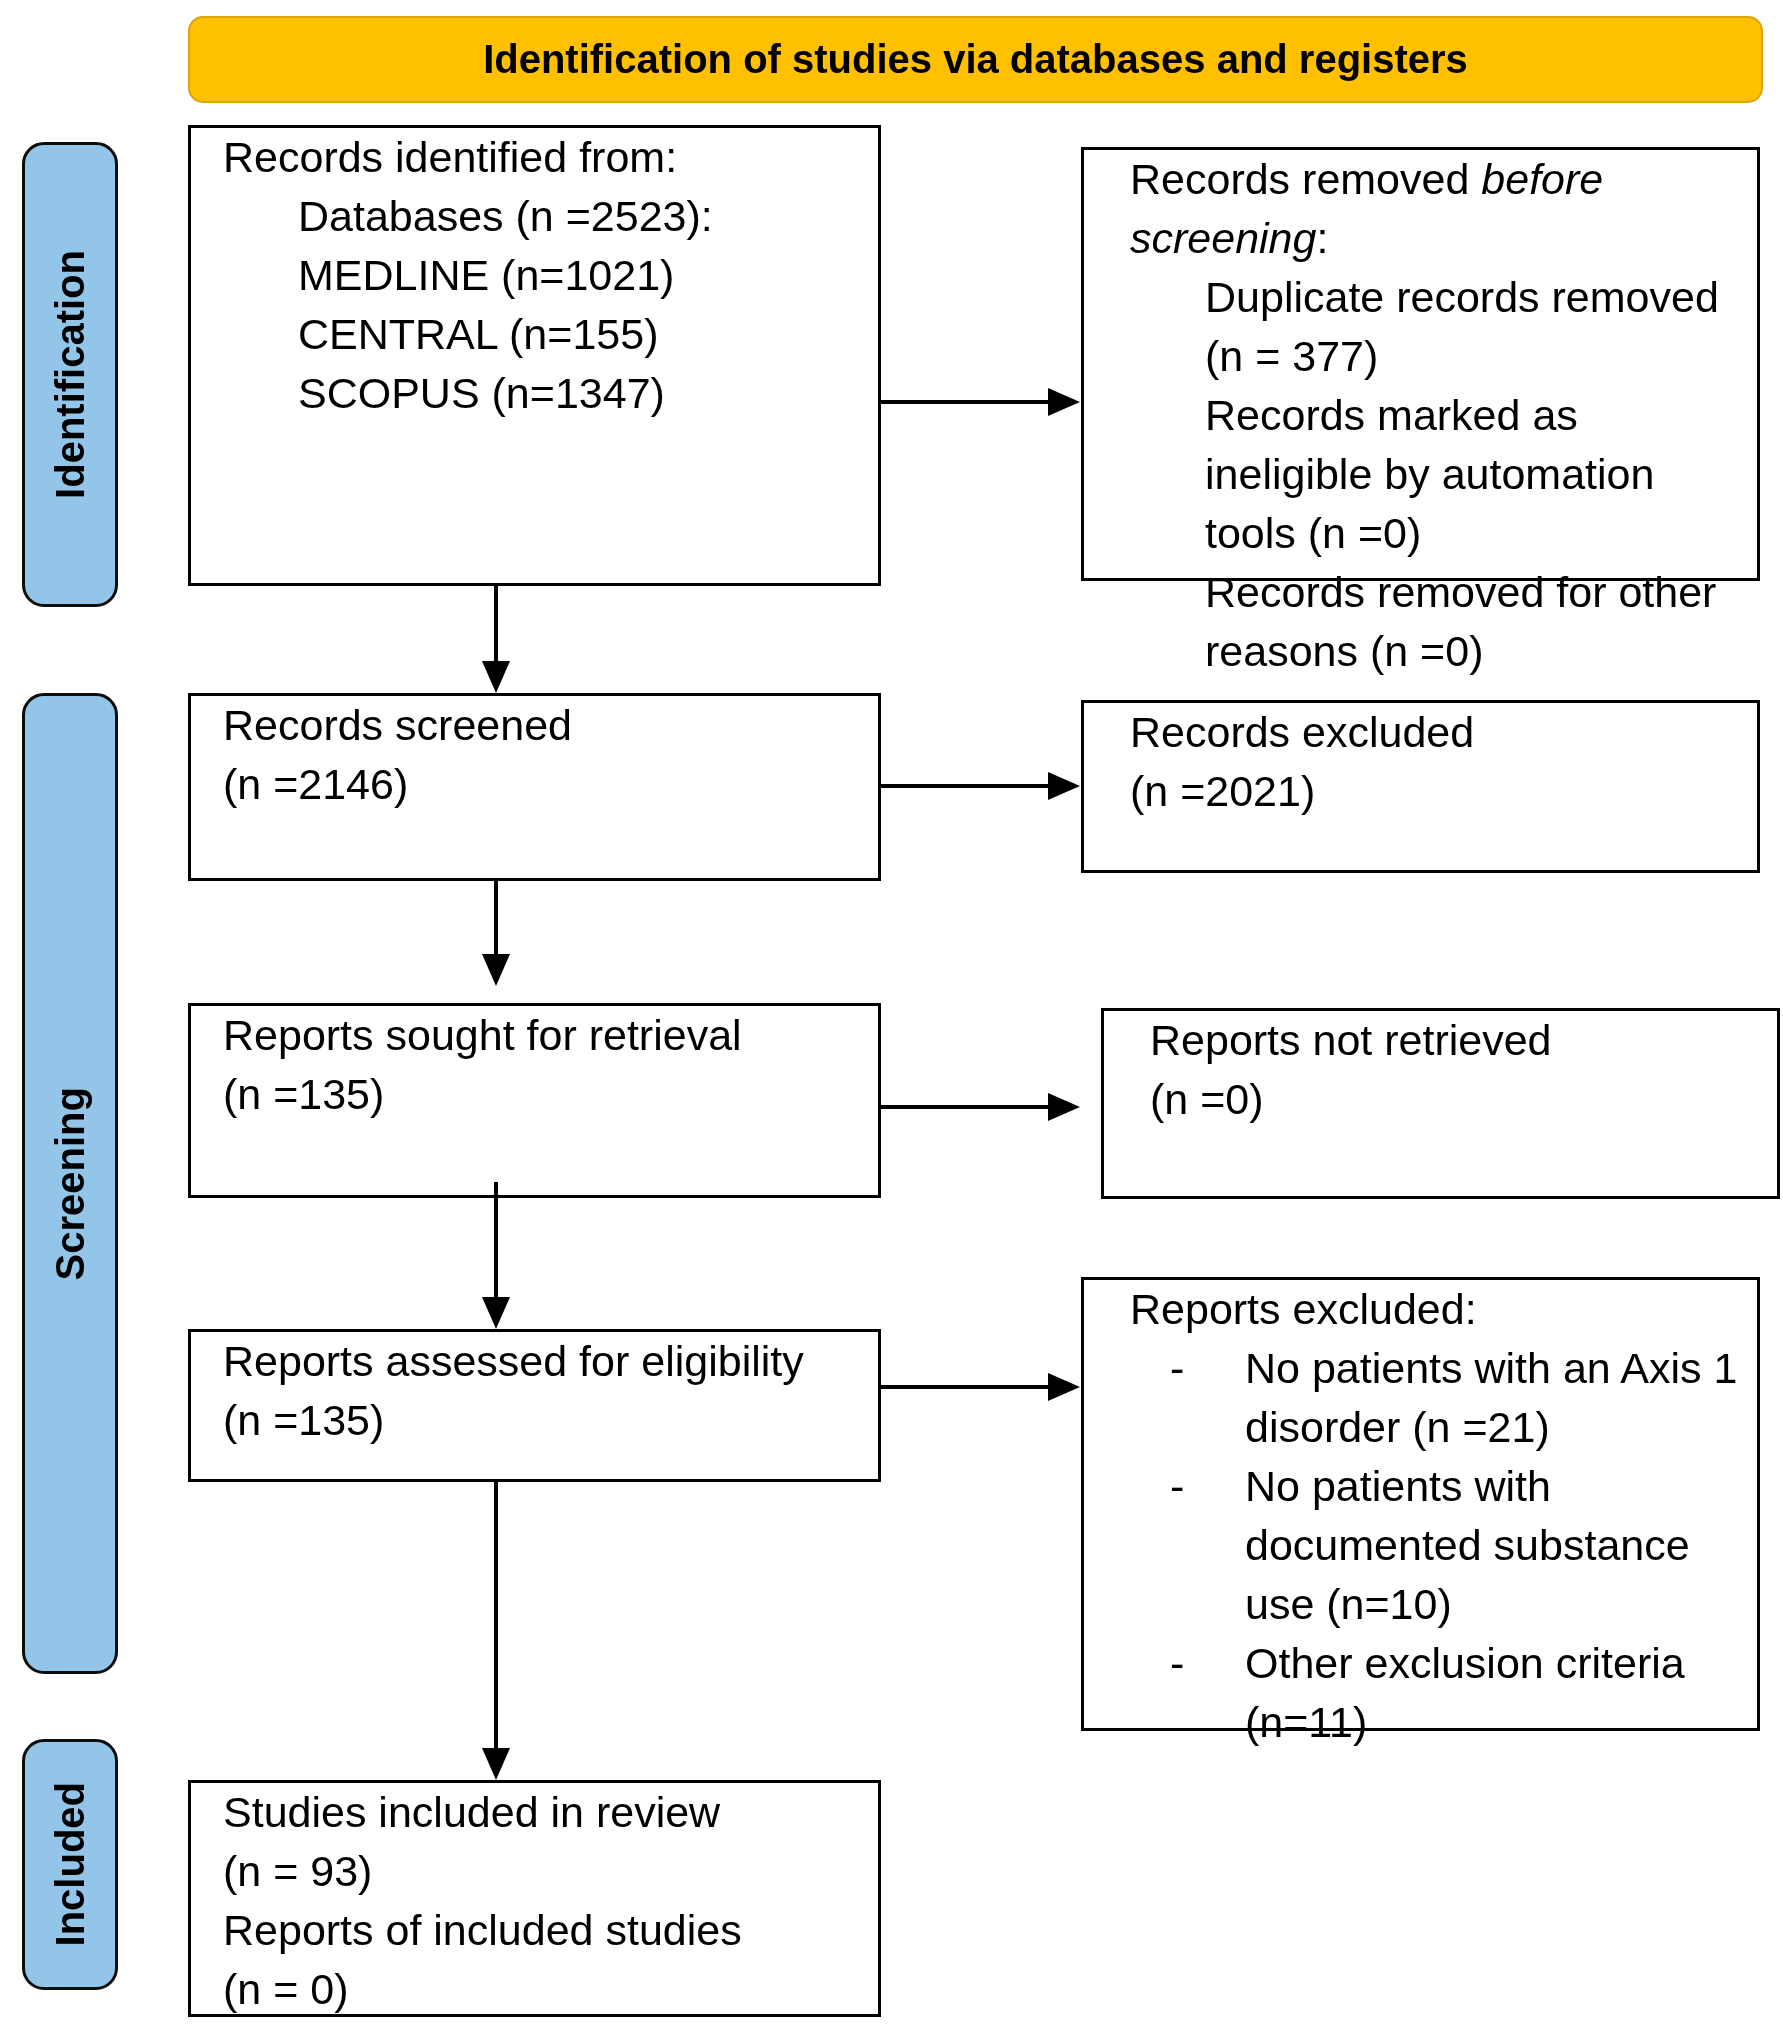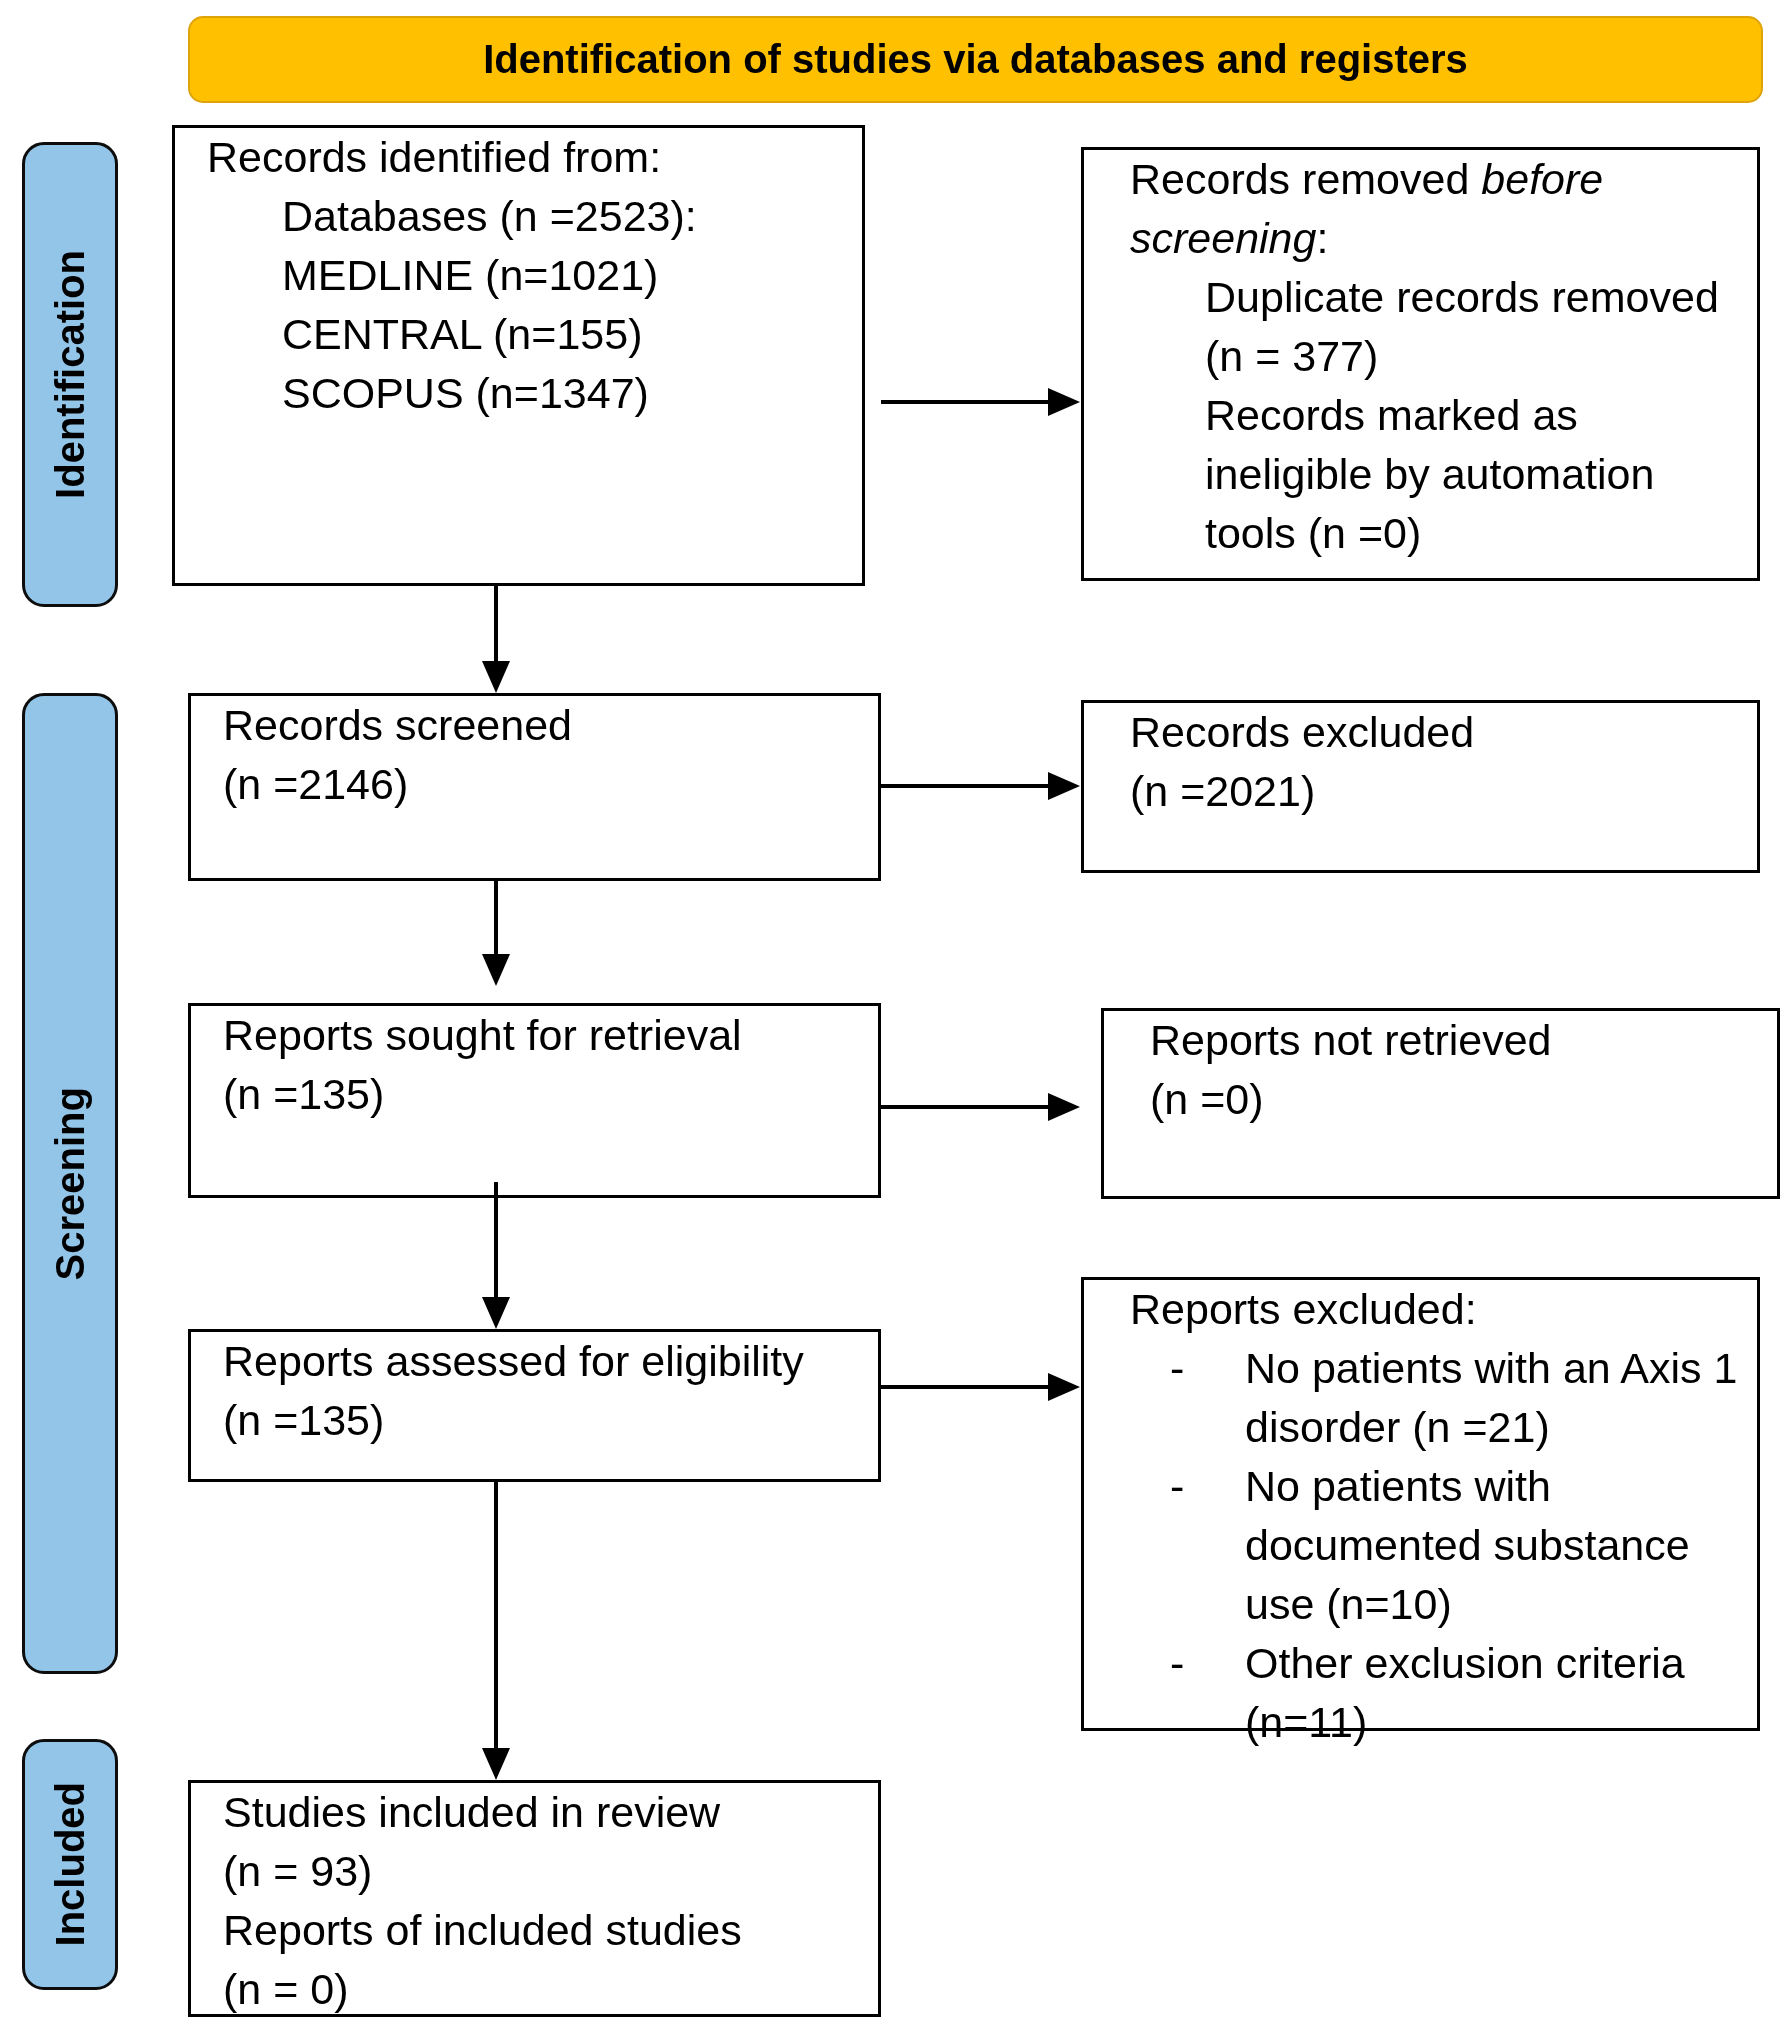--- a/index.html
+++ b/index.html
@@ -53,21 +53,21 @@
     box-sizing:border-box;
     display:flex; flex-direction:column; 
     font-size:43px;
   }
   .line   { line-height:59px; }
   .indent { margin-left:75px; line-height:59px; }
   .bullet { display:flex; margin-left:40px; line-height:59px; }
   .bullet .dash { width:75px; flex:none; }
   .bullet .btxt { flex:1; }
 
-  #box-identified        { left:172px;  top:125px;  width:693px; height:461px; padding:0 18px 23px 32px; }
+  #box-identified        { left:188px;  top:125px;  width:693px; height:461px; padding:0 18px 23px 32px; }
   #box-removed           { left:1081px; top:147px;  width:679px; height:434px; padding:0 14.4px 0 46px; }
   #box-screened          { left:188px;  top:693px; width:693px; height:188px; padding:0 15px 0 32px; }
   #box-excluded          { left:1081px; top:700px; width:679px; height:173px; padding:0 14.4px 0 46px; }
   #box-sought            { left:188px;  top:986px; width:693px; height:195px; padding:0 14.4px 0 32px;margin-top:17px; }
   #box-not-retrieved     { left:1081px; top:1008px; width:679px; height:191px; padding:0 30px 0 46px;margin-left:20px; }
   #box-assessed          { left:188px;  top:1329px; width:693px; height:153px; padding:0 14.4px 0 32px; }
   #box-reports-excluded  { left:1081px; top:1277px; width:679px; height:454px; padding:0 14.4px 0 46px; }
   #box-studies-included  { left:188px;  top:1780px; width:693px; height:237px; padding:0 14.4px 0 32px; }
 
   
@@ -112,20 +112,21 @@
     <div class="indent">CENTRAL (n=155)</div>
     <div class="indent">SCOPUS (n=1347)</div>
   </div>
 
   <div class="box" id="box-removed">
     <div class="line">
       <span>Records removed </span><i>before screening</i><span>:</span>
     </div>
     <div class="indent">Duplicate records removed (n = 377)</div>
     <div class="indent">Records marked as ineligible by automation tools (n =0)</div>
+    <div class="indent">Records removed for other reasons (n =0)</div>
   </div>
 
   <div class="box" id="box-screened">
     <div class="line">Records screened</div>
     <div class="line">(n =2146)</div>
   </div>
   <div class="box" id="box-excluded">
     <div class="line">Records excluded</div>
     <div class="line">(n =2021)</div>
   </div>

